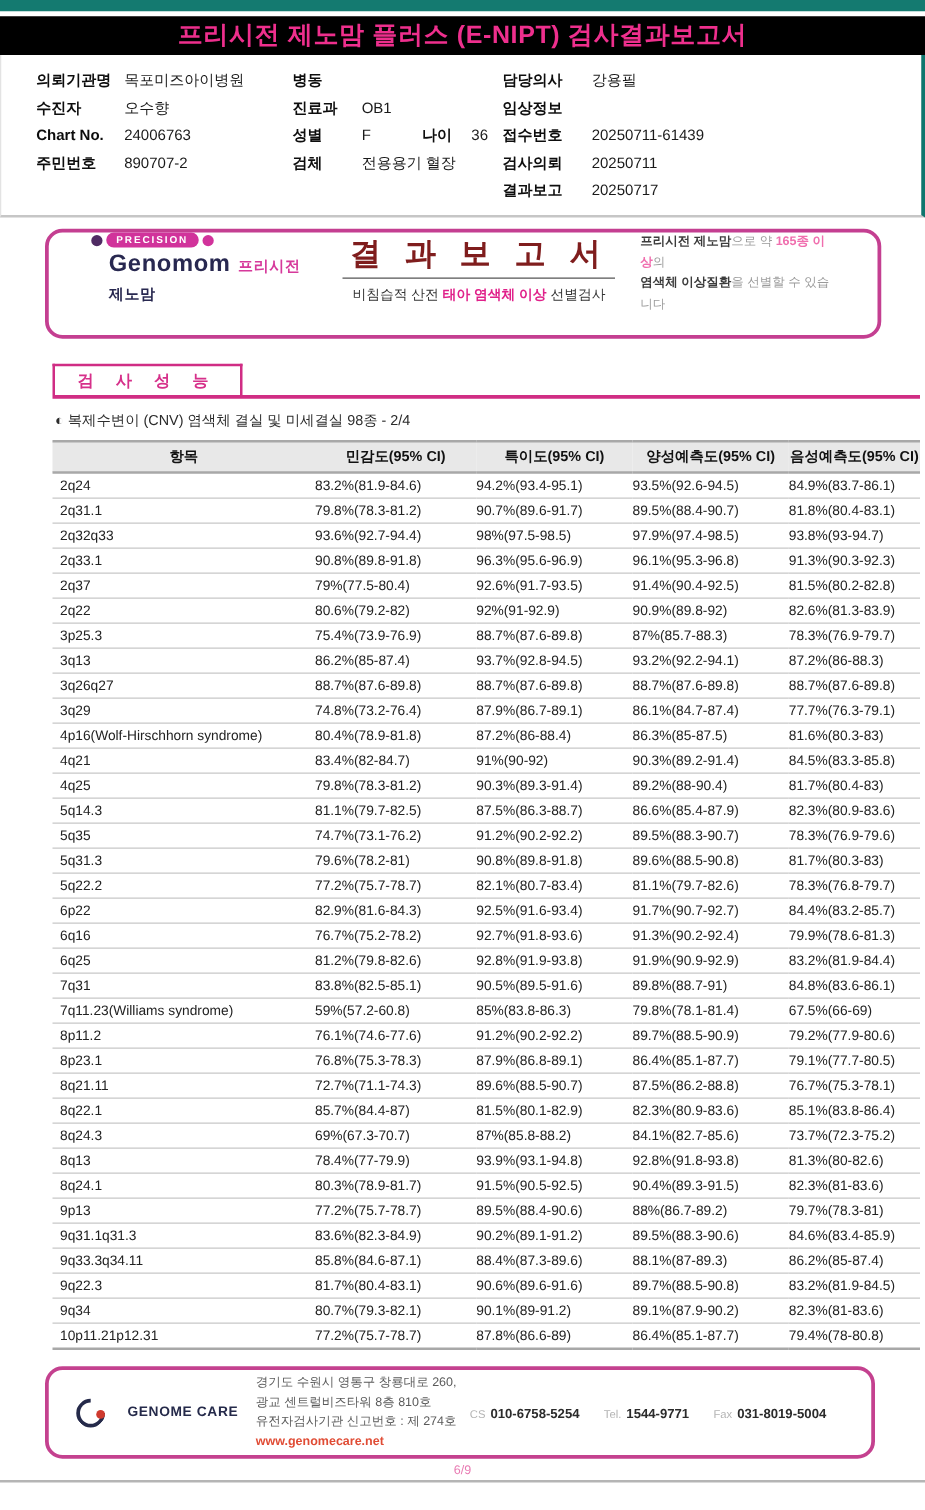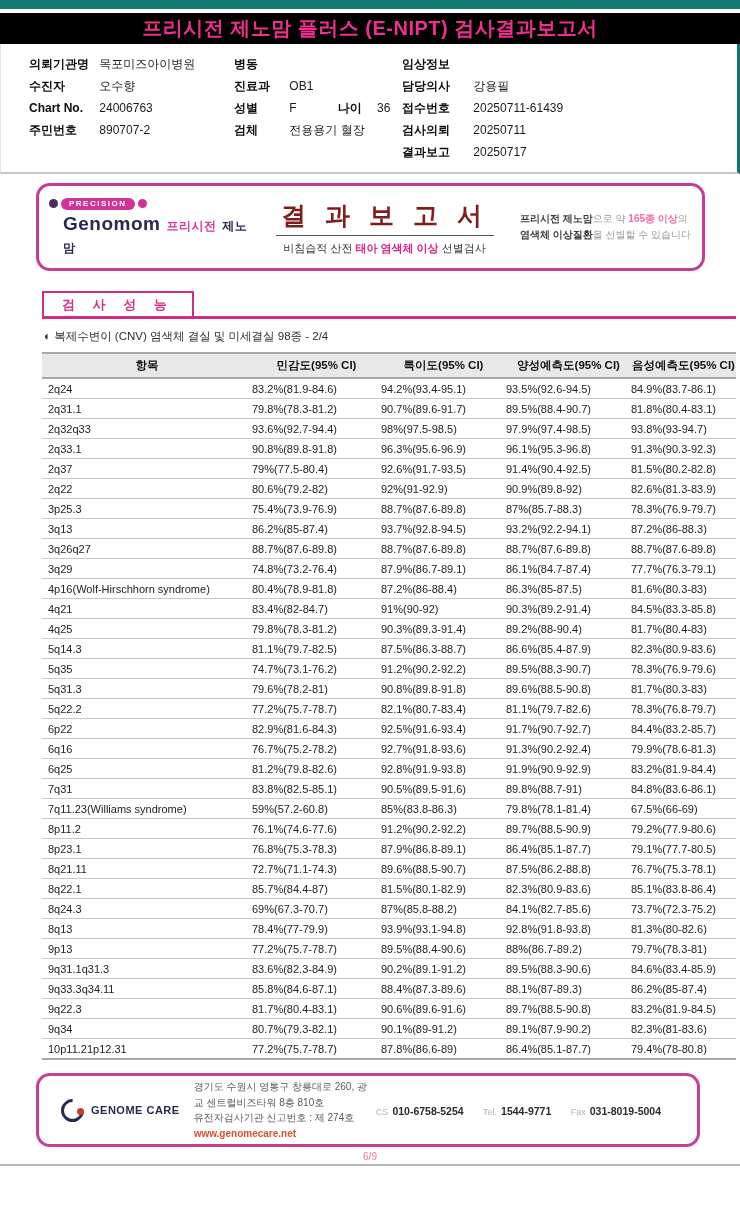--- a/index.html
+++ b/index.html
@@ -21,21 +21,21 @@
   .pcol1 { width: 205px; } .pcol2 { width: 168px; } .pcol3 { flex: 1; }
   .prow { height: 22px; line-height: 22px; font-size: 12px; white-space: nowrap; }
   .plabel { font-weight: bold; color: #0d0d0d; display: inline-block; }
   .pcol1 .plabel { width: 67px; } .pcol2 .plabel { width: 52px; } .pcol3 .plabel { width: 68px; }
   .pvalue { color: #1a1a1a; }
   .pval-sex { display: inline-block; width: 45px; }
   .age-label { width: 36px !important; font-family: Liberation Serif, serif; }
 
   
   .banner-box { margin: 9px 35px 0 36px; border: 3px solid #c43f91; border-radius: 14px;
-                height: 88px; display: flex; align-items: center; padding: 0 10px; gap: 20px; }
+                height: 88px; display: flex; align-items: flex-start; padding: 0 34px; gap: 20px; }
   .banner-left { width: 200px; }
   .badge-row { display: flex; align-items: center; gap: 3px; margin-bottom: 3px; }
   .badge-dot-dark { width: 9px; height: 9px; border-radius: 50%; background: #4f2b63; }
   .badge-dot-pink { width: 9px; height: 9px; border-radius: 50%; background: #d1339b; }
   .badge-pill { background: #d1339b; color: #fff; font-size: 8px; font-weight: bold;
                 letter-spacing: 1.5px; padding: 1px 8px 2px; border-radius: 8px; }
   .brand-row { font-size: 19px; font-weight: bold; color: #282850; letter-spacing: 0.5px; margin-left: 14px; }
   .brand-kr-pink { font-size: 12px; color: #d6399b; margin-left: 6px; }
   .brand-kr-dark { font-size: 12px; color: #282850; }
   .banner-center { flex: 1; text-align: center; }
@@ -64,21 +64,21 @@
   .perf-table tbody tr:last-child td { border-bottom: 2px solid #a8a8a8; }
 
   
   .footer-box { margin: 13px 40px 0 36px; border: 3px solid #c4418f; border-radius: 14px;
                 height: 74px; display: flex; align-items: center; padding: 0 22px; }
   .gc-logo { display: flex; align-items: center; gap: 7px; width: 138px; }
   .gc-mark { position: relative; width: 23px; height: 23px; flex: 0 0 23px; }
   .gc-ring { position: absolute; inset: 0; border: 3.5px solid #252a4a; border-radius: 50%;
              border-right-color: transparent; transform: rotate(-45deg); }
   .gc-dot { position: absolute; right: 0px; top: 9px; width: 7px; height: 7px; background: #cf3a2e; border-radius: 50%; }
-  .gc-text { font-size: 11px; font-weight: bold; color: #252a4a; letter-spacing: 0.5px; white-space: nowrap; }
+  .gc-text { font-size: 11px; font-weight: bold; color: #252a4a; letter-spacing: 0.5px; white-space: nowrap; margin-left: 11px; }
   .addr-block { margin-left: 14px; font-size: 10px; color: #5a5a5a; line-height: 1.55; }
   .addr-web { color: #e04c35; font-weight: bold; }
   .contacts { margin-left: auto; white-space: nowrap; }
   .contact-label { color: #b3b3b3; font-size: 9px; margin-right: 4px; }
   .contact-value { color: #2b2b2b; font-weight: bold; font-size: 10.5px; margin-right: 15px; }
   .contact-value:last-child { margin-right: 14px; }
 
   .page-num { margin-top: 4px; text-align: center; font-size: 10px; color: #e87ab2; }
   .bottom-line { margin-top: 2px; border-top: 2px solid #b5b5b5; }
 </style>
@@ -124,26 +124,26 @@
       <span class="plabel age-label">나이</span>
       <span class="pvalue">36</span>
     </div>
     <div class="prow">
       <span class="plabel">검체</span>
       <span class="pvalue">전용용기 혈장</span>
     </div>
   </div>
   <div class="pcol3">
     <div class="prow">
+      <span class="plabel">담당의사</span>
+      <span class="pvalue">강용필</span>
+    </div>
+    <div class="prow">
       <span class="plabel">임상정보</span>
       <span class="pvalue"></span>
-    </div>
-    <div class="prow">
-      <span class="plabel">담당의사</span>
-      <span class="pvalue">강용필</span>
     </div>
     <div class="prow">
       <span class="plabel">접수번호</span>
       <span class="pvalue">20250711-61439</span>
     </div>
     <div class="prow">
       <span class="plabel">검사의뢰</span>
       <span class="pvalue">20250711</span>
     </div>
     <div class="prow">
@@ -390,20 +390,27 @@
         <td>73.7%(72.3-75.2)</td>
       </tr>
       <tr>
         <td>8q13</td>
         <td>78.4%(77-79.9)</td>
         <td>93.9%(93.1-94.8)</td>
         <td>92.8%(91.8-93.8)</td>
         <td>81.3%(80-82.6)</td>
       </tr>
       <tr>
+        <td>8q24.1</td>
+        <td>80.3%(78.9-81.7)</td>
+        <td>91.5%(90.5-92.5)</td>
+        <td>90.4%(89.3-91.5)</td>
+        <td>82.3%(81-83.6)</td>
+      </tr>
+      <tr>
         <td>9p13</td>
         <td>77.2%(75.7-78.7)</td>
         <td>89.5%(88.4-90.6)</td>
         <td>88%(86.7-89.2)</td>
         <td>79.7%(78.3-81)</td>
       </tr>
       <tr>
         <td>9q31.1q31.3</td>
         <td>83.6%(82.3-84.9)</td>
         <td>90.2%(89.1-91.2)</td>

